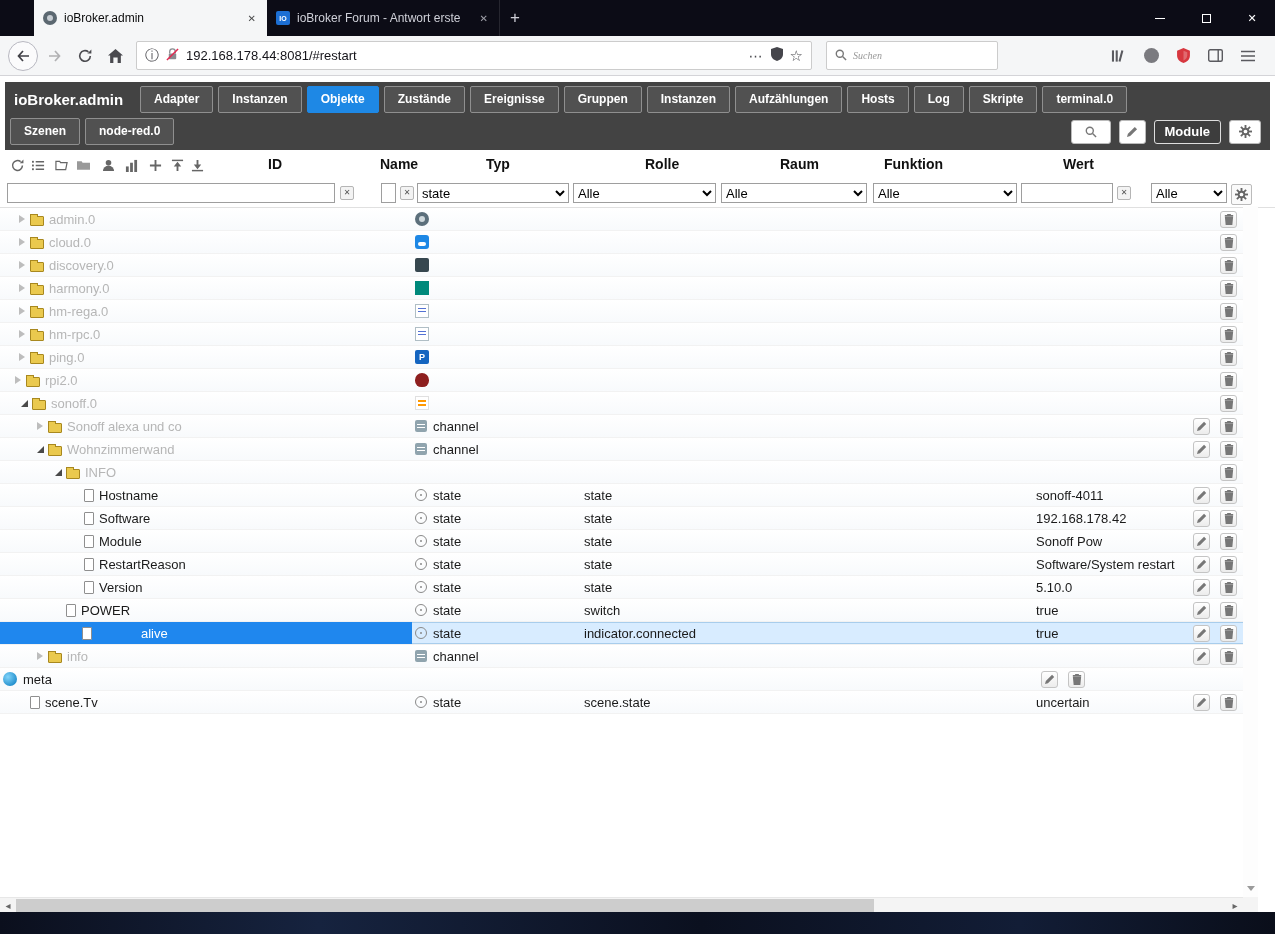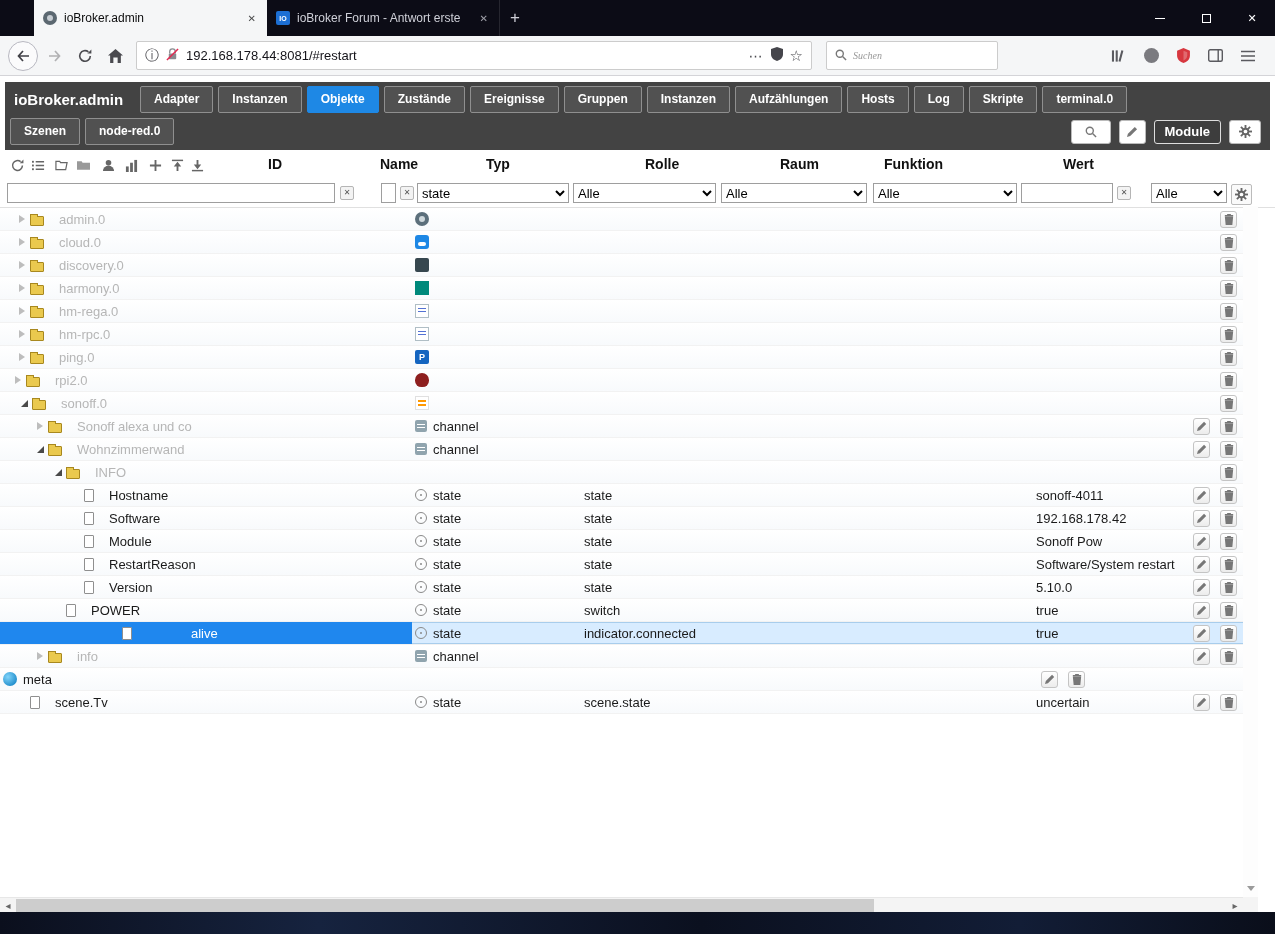--- a/index.html
+++ b/index.html
@@ -69,21 +69,21 @@
   .row { display:grid; grid-template-columns:412px 172px 152px 138px 162px 152px 1fr; height:23px; align-items:center; border-bottom:1px solid #f2f2f2; font-size:13px; color:#1a1a1a; background:linear-gradient(#ffffff,#f8fafc); }
   .cell { overflow:hidden; white-space:nowrap; height:100%; display:flex; align-items:center; }
   .cell.tree { gap:0; }
   .arrow { width:16px; flex:none; display:flex; align-items:center; justify-content:center; }
   .arrow.c::before { content:""; border-left:6px solid #bdbdbd; border-top:4px solid transparent; border-bottom:4px solid transparent; }
   .arrow.e::before { content:""; border-bottom:7px solid #4a4a4a; border-left:7px solid transparent; }
   .node-icon { flex:none; }
   .node-icon.folder { width:14px; height:10px; background:#eac94e; border:1px solid #a8881f; border-radius:1px; position:relative; margin-top:3px; }
   .node-icon.folder::before { content:""; position:absolute; top:-3px; left:-1px; width:6px; height:2px; background:#eac94e; border:1px solid #a8881f; border-bottom:none; }
   .node-icon.file { width:10px; height:13px; background:#fff; border:1px solid #8f8f8f; border-radius:1px; }
-  .label { margin-left:15px;text-align:center; }
+  .label { margin-left:5px;text-align:center; }
   .label.muted { color:#b6b6b6; }
   .obj-icon { width:14px; height:14px; margin:0 6px 0 3px; flex:none; position:relative; display:flex; align-items:center; justify-content:center; font-size:9px; font-weight:bold; color:#fff; }
   .hiddenicon { visibility:hidden; }
   .hidden { visibility:hidden; }
   
   .ai-admin { background:#5c6f7b; border-radius:50%; } .ai-admin::after { content:""; position:absolute; inset:4px; background:#cfd8dc; border-radius:50%; }
   .ai-cloud { background:#1e88e5; border-radius:3px; } .ai-cloud::after { content:""; position:absolute; left:3px; bottom:3px; width:8px; height:4px; background:#fff; border-radius:2px; }
   .ai-discovery { background:#37474f; border-radius:2px; }
   .ai-harmony { background:#00897b; }
   .ai-hm-rega, .ai-hm-rpc { background:#fff; border:1px solid #b0bec5; } .ai-hm-rega::after, .ai-hm-rpc::after { content:""; position:absolute; left:2px; right:2px; top:3px; bottom:3px; background:repeating-linear-gradient(#5472d3 0 1px, transparent 1px 3px); }
@@ -853,21 +853,21 @@
             </svg>
       </button>
       <button class="mini del">
         <svg width="10" height="11" viewBox="0 0 12 13">
               <path fill="#777" d="M1 3h10l-1 10H2zM4 0h4l.5 1H11v1.5H1V1h2.5z"></path>
             </svg>
       </button>
     </div>
   </div>
       <div class="row sel">
-    <div class="cell tree" style="padding-left: 62px; gap: 44px;">
+    <div class="cell tree" style="padding-left: 22px; gap: 44px;">
       <span class="arrow"></span>
       <span class="node-icon file"></span>
       <span class="label">alive</span>
     </div>
     <div class="cell typ">
       <span class="obj-icon ti-state"></span>
       <span class="typ-text">state</span>
     </div>
     <div class="cell rolle">indicator.connected</div>
     <div class="cell raum"></div>

